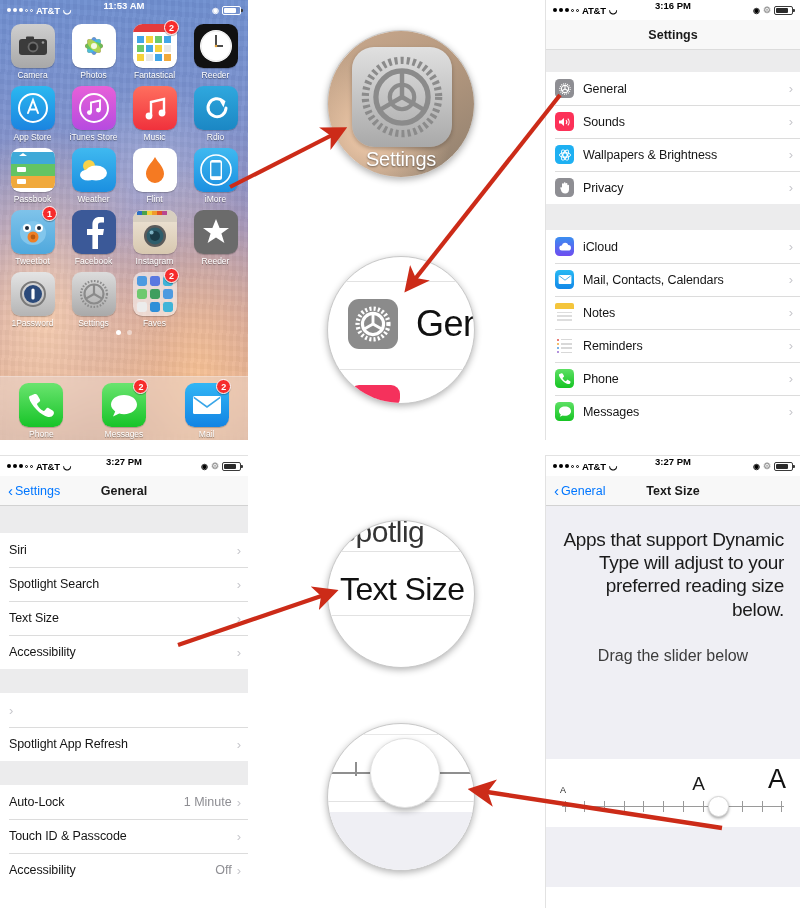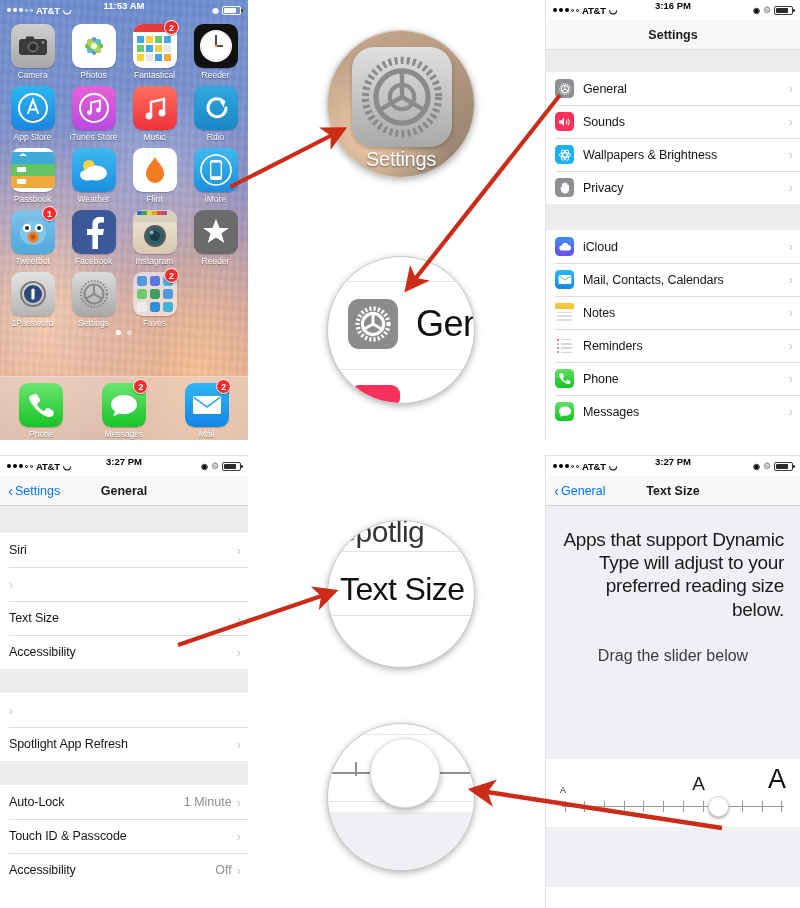--- a/index.html
+++ b/index.html
@@ -688,20 +688,21 @@
     </div>
 
     <div class="group-gap" style="height:27px;"></div>
 
     <div class="tbl">
       <div class="row" style="height:34px">
         <div class="row-label">Siri</div>
         <div class="row-chev">›</div>
       </div>
       <div class="row" style="height:34px">
+        <div class="row-label">Spotlight Search</div>
         <div class="row-chev">›</div>
       </div>
       <div class="row" style="height:34px">
         <div class="row-label">Text Size</div>
         <div class="row-chev">›</div>
       </div>
       <div class="row" style="height:34px">
         <div class="row-label">Accessibility</div>
         <div class="row-chev">›</div>
       </div>

